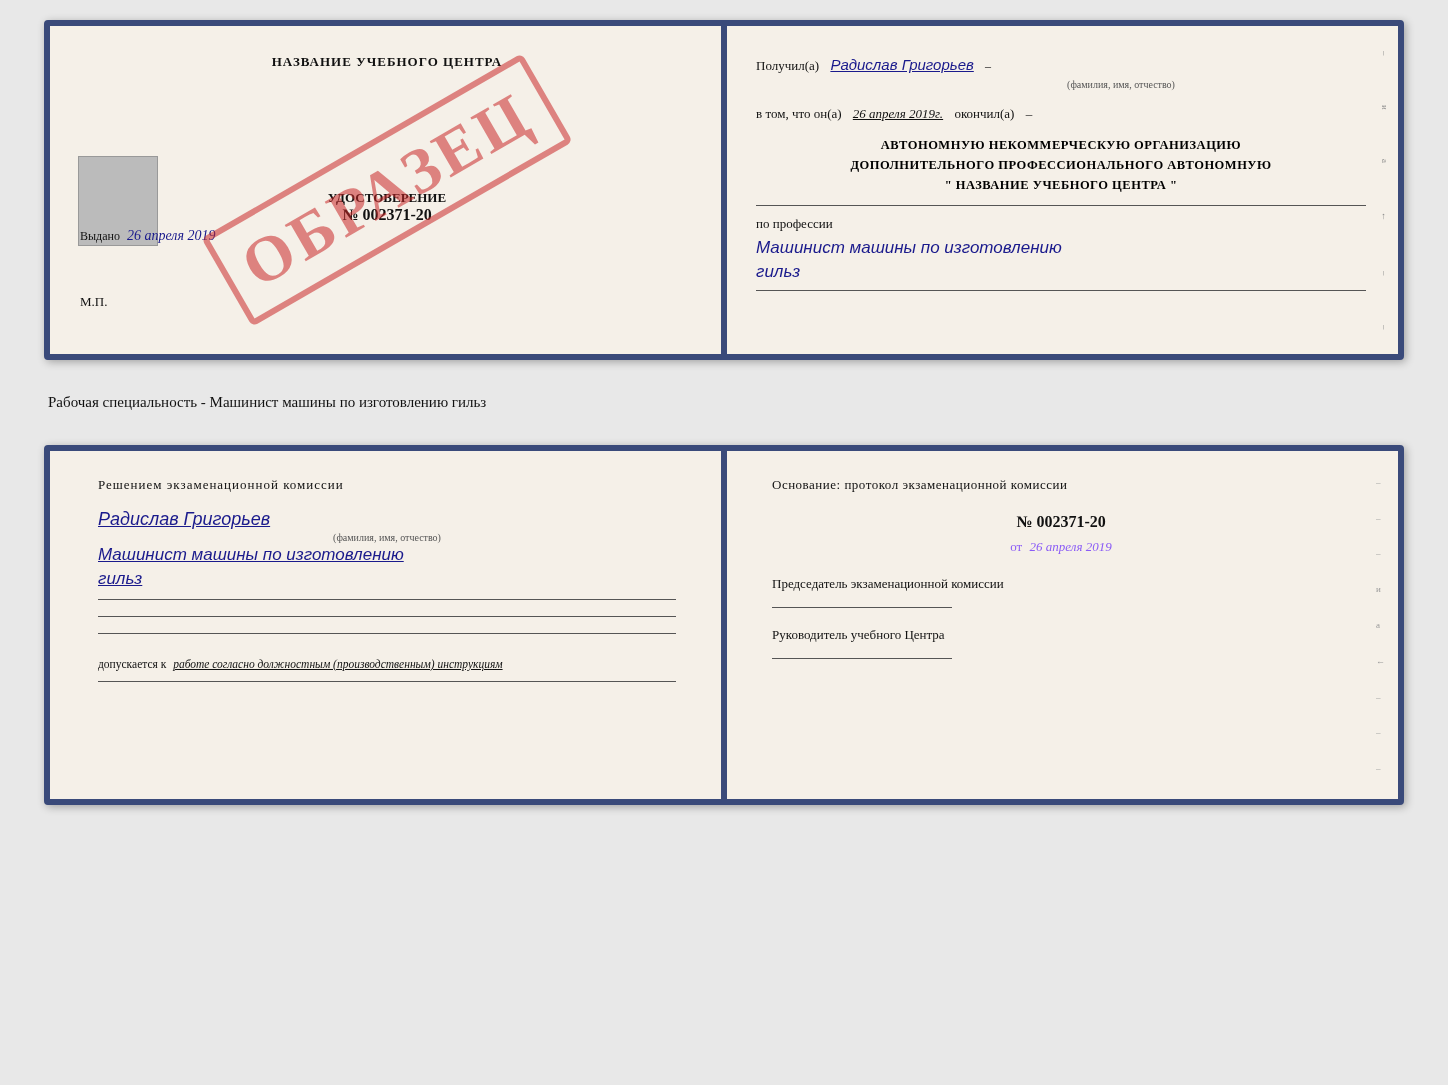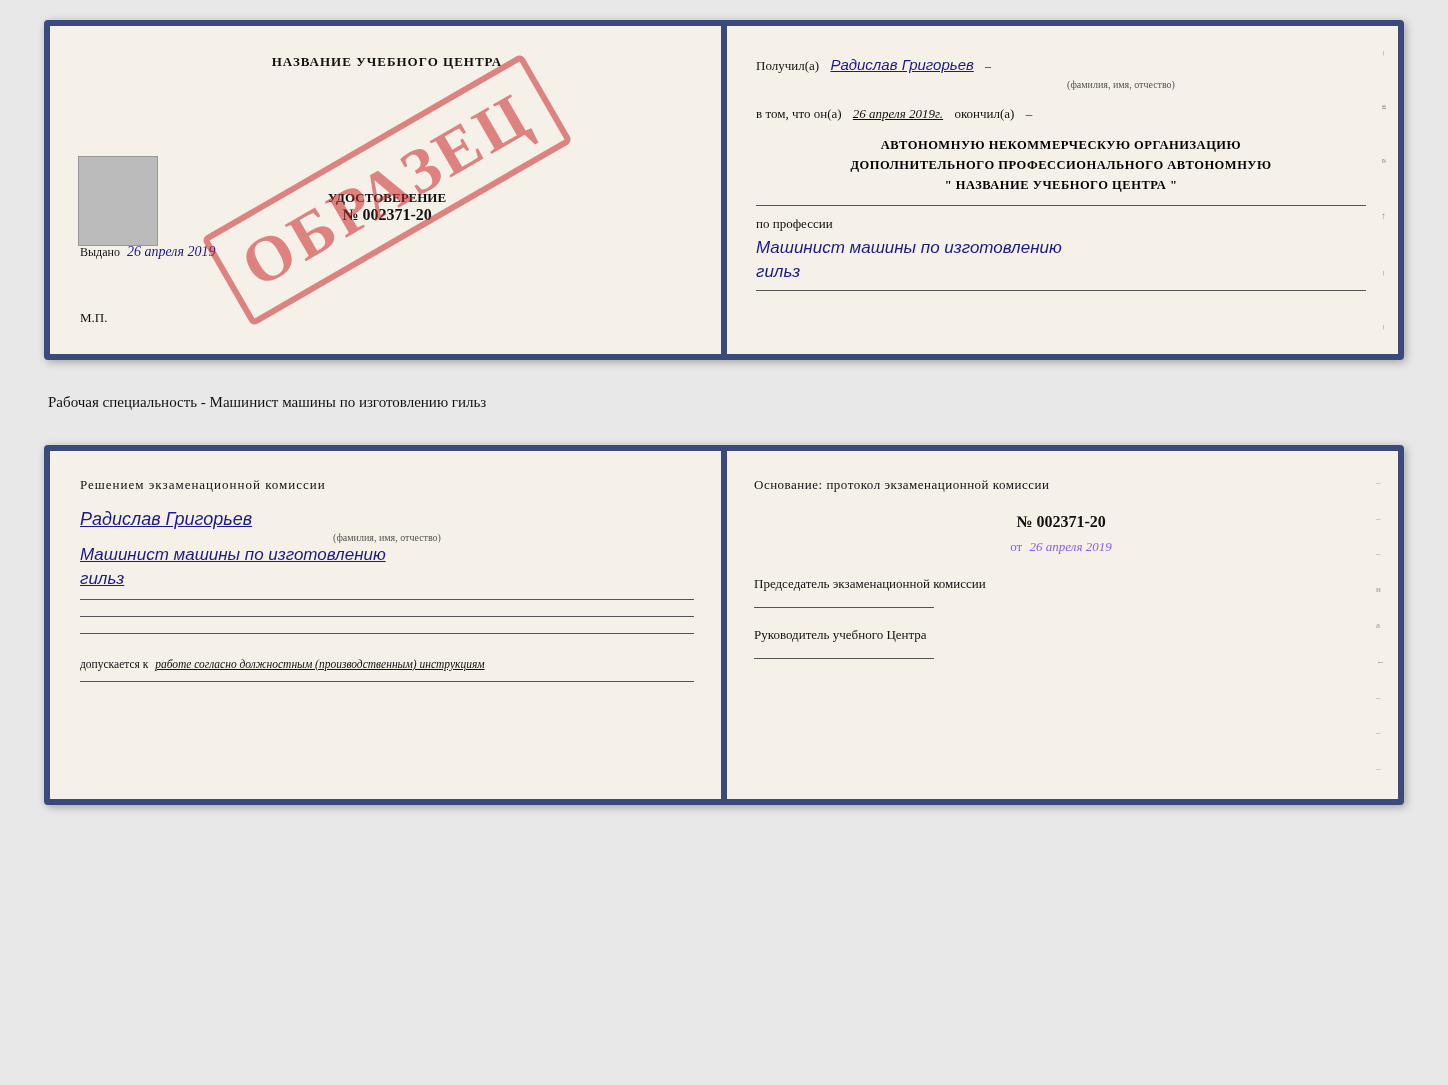--- a/index.html
+++ b/index.html
@@ -72,21 +72,21 @@
     }
 
     .cert-number {
       font-size: 16px;
       font-weight: bold;
       color: #111;
     }
 
     .cert-stamp {
       position: absolute;
-      bottom: 28px;
+      bottom: 44px;
       left: 30px;
       font-size: 12px;
       color: #111;
     }
 
     
     .photo-placeholder {
       position: absolute;
       left: 28px;
       top: 130px;
@@ -213,21 +213,21 @@
       top: 0;
       bottom: 0;
       width: 6px;
       background: #3a4a7a;
       transform: translateX(-50%);
     }
 
     
     .bottom-left, .bottom-right {
       flex: 1;
-      padding: 26px 30px;
+      padding: 26px 48px;
       position: relative;
     }
 
     .commission-title {
       font-size: 13px;
       letter-spacing: 1px;
       color: #111;
       margin-bottom: 16px;
       font-weight: normal;
     }

